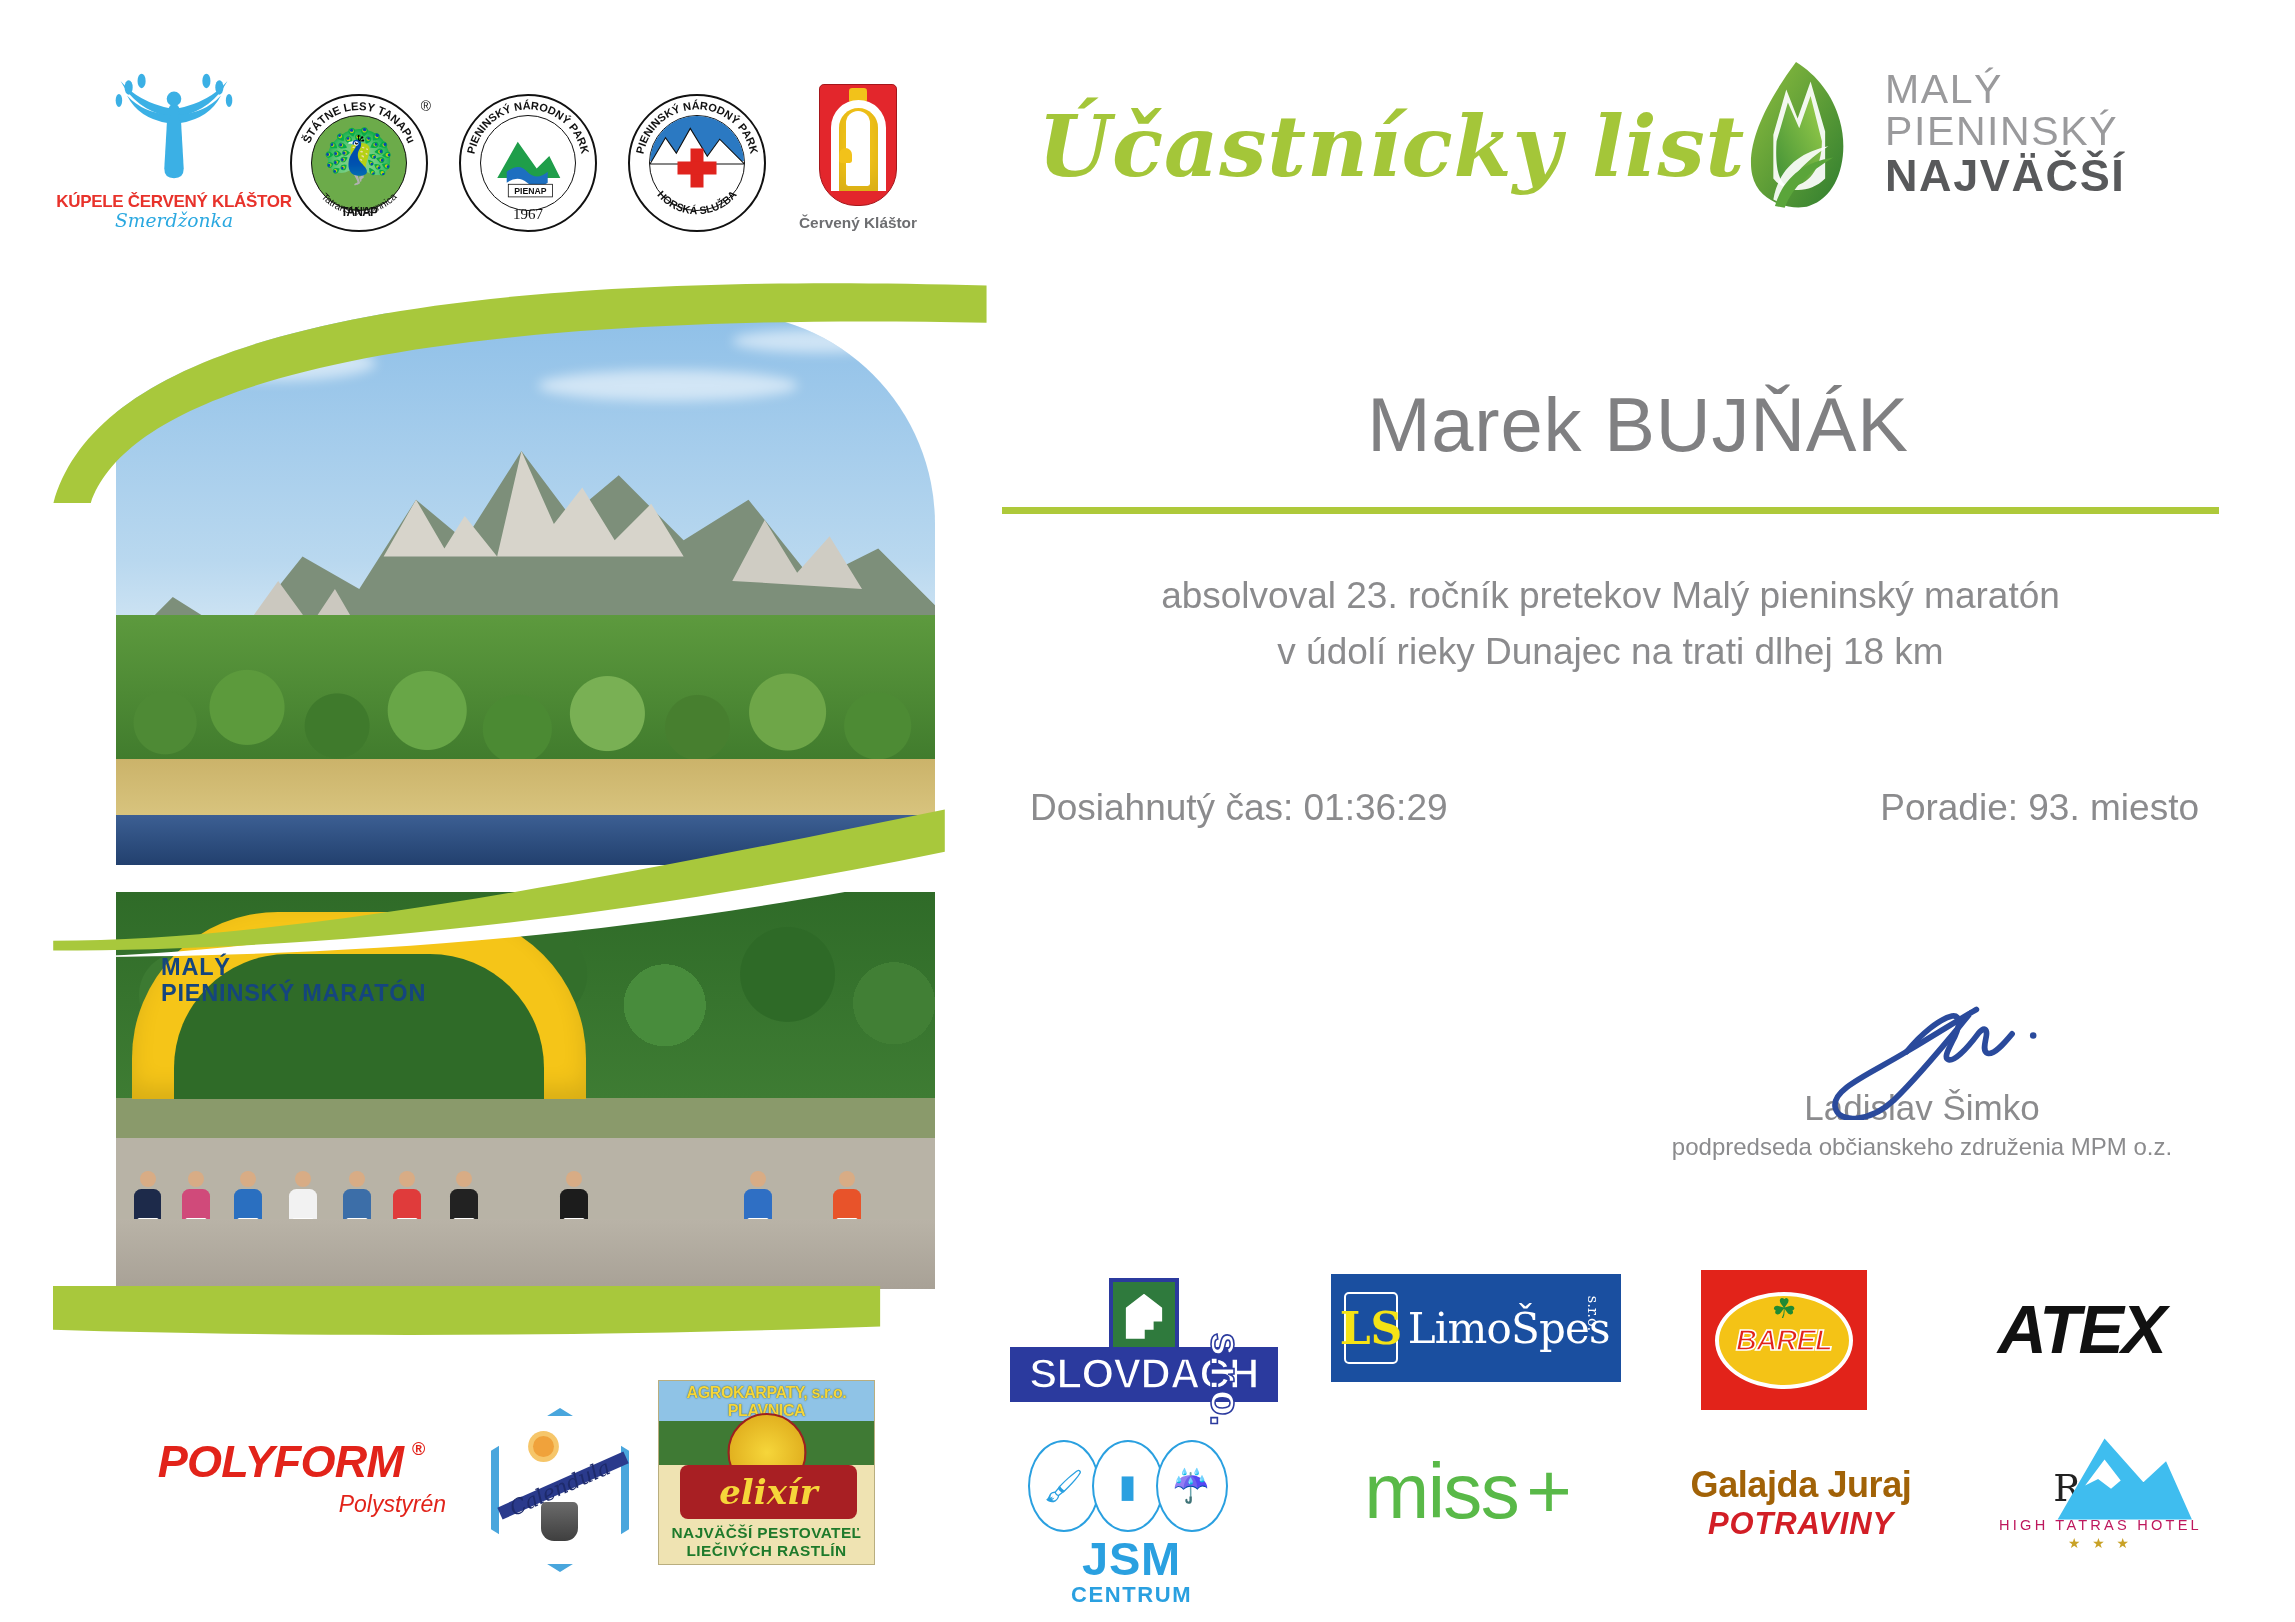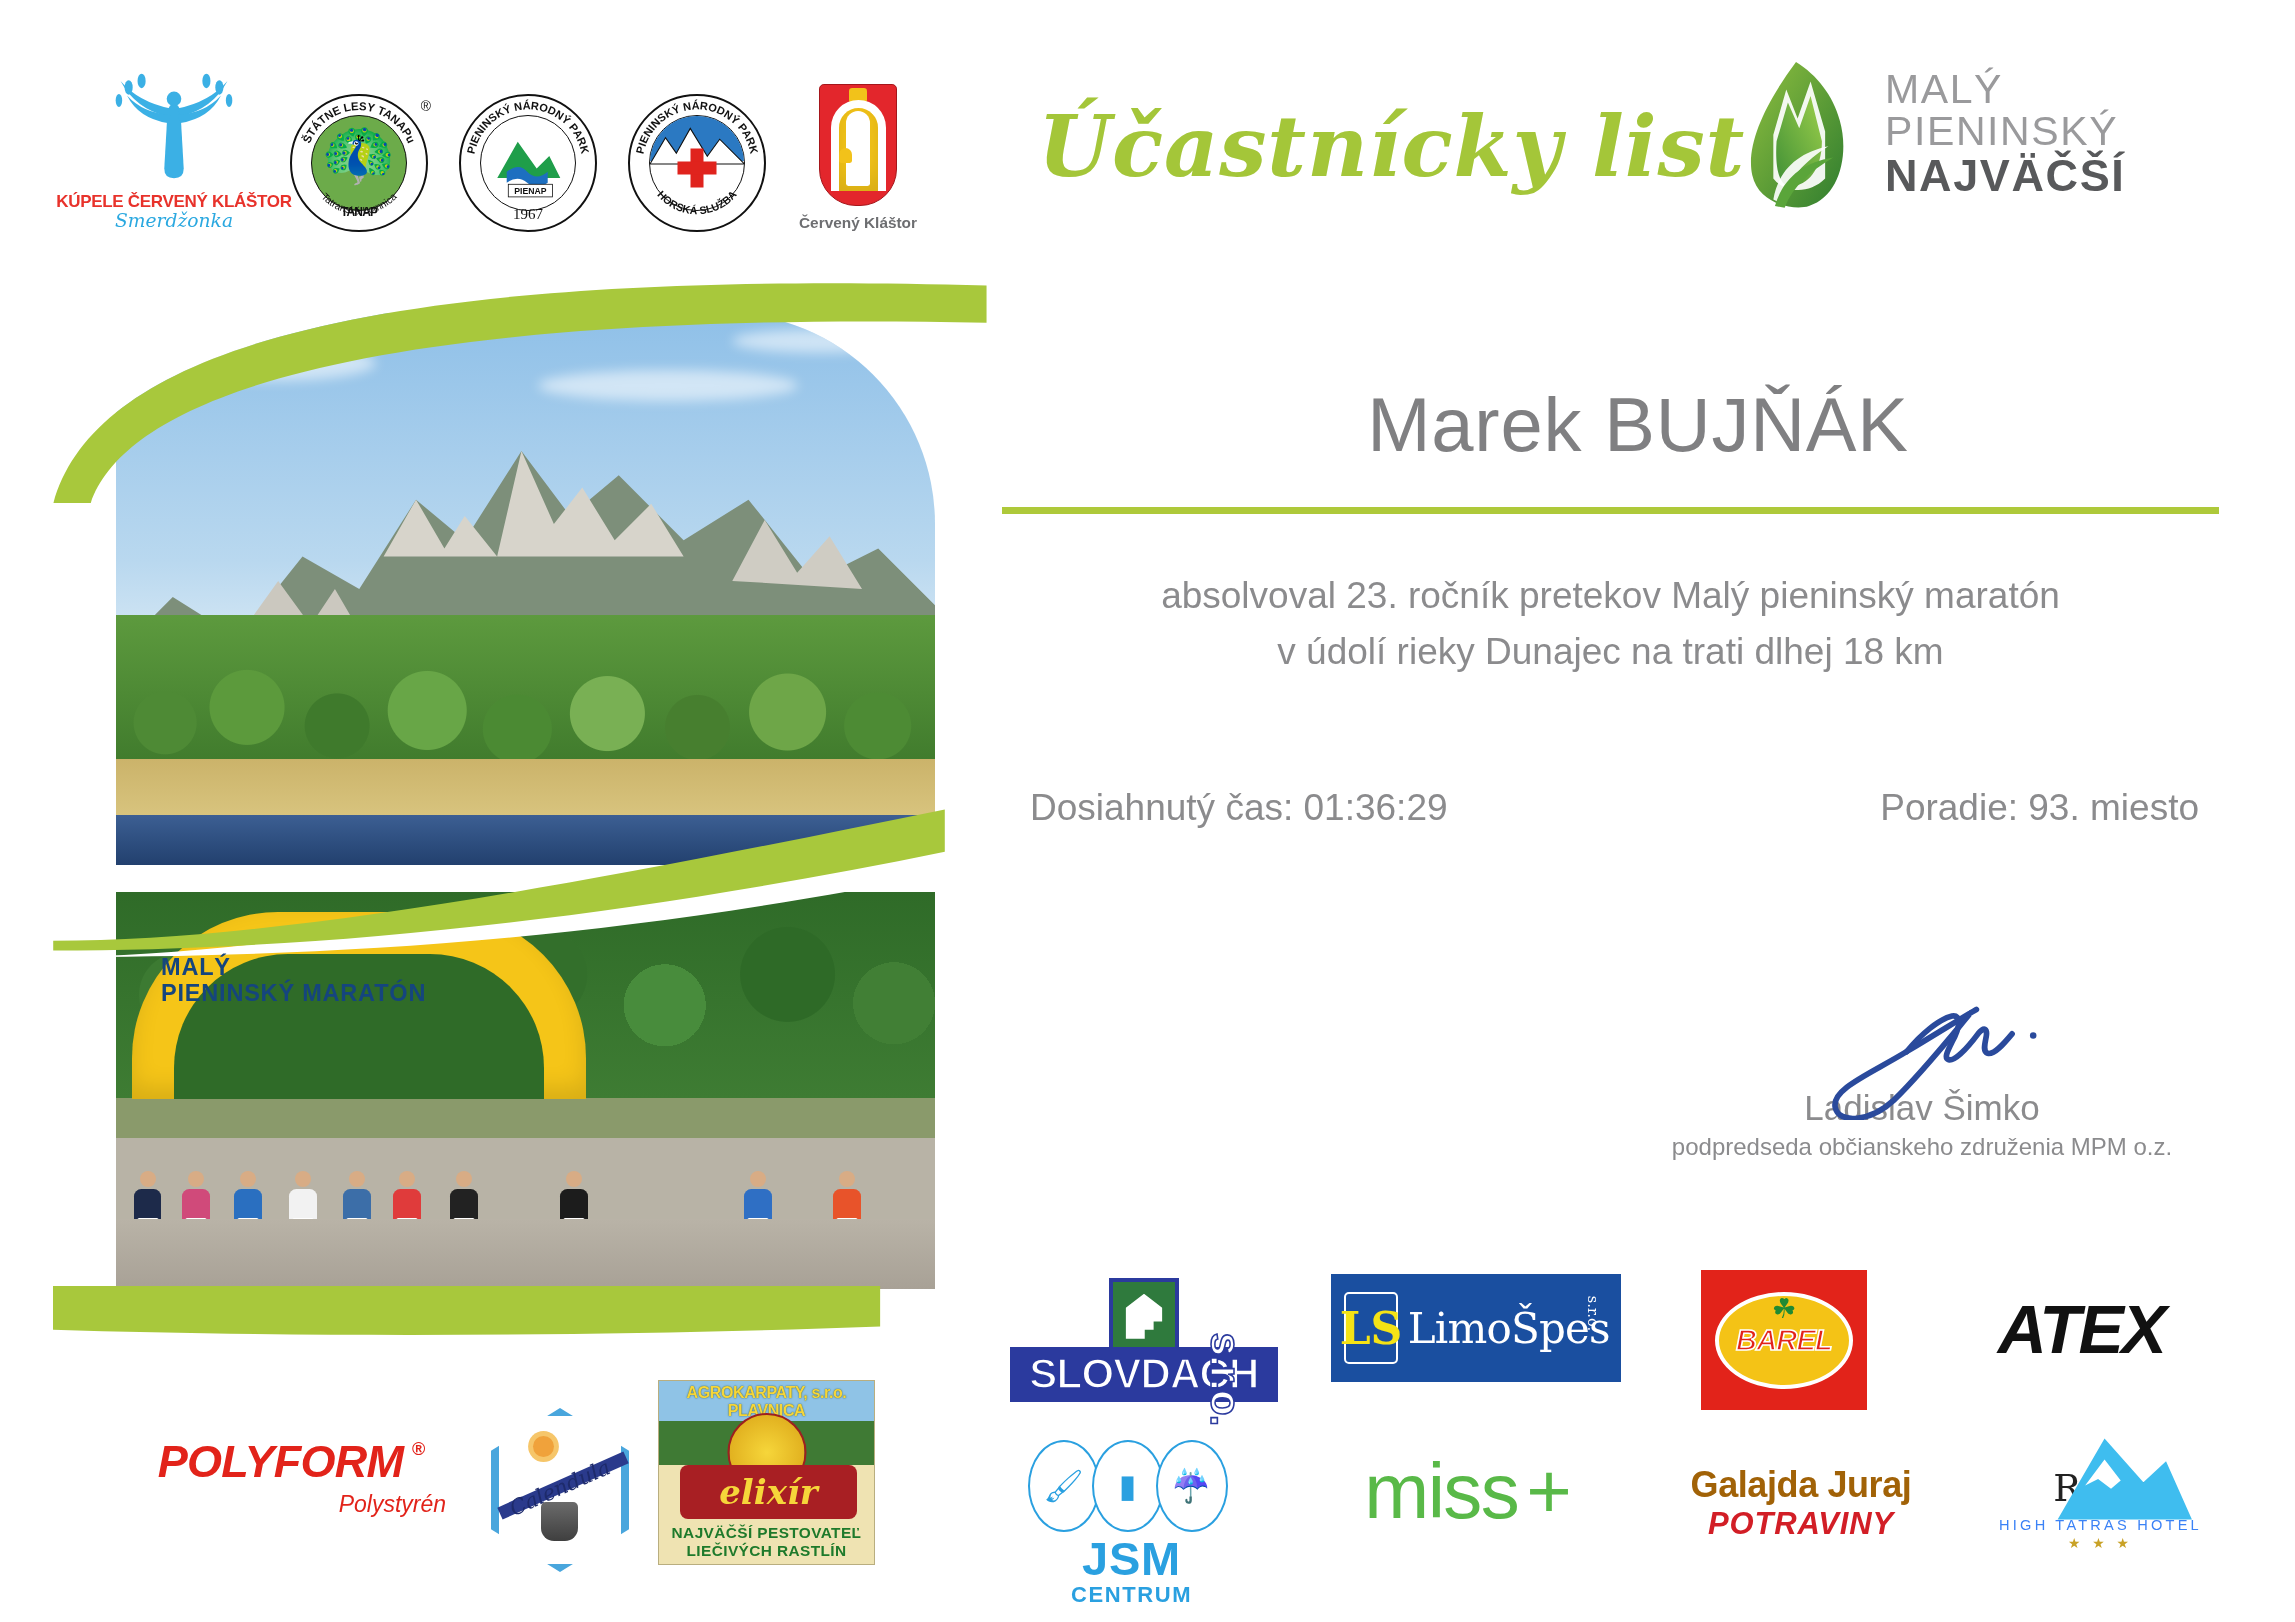--- a/index.html
+++ b/index.html
@@ -215,21 +215,21 @@
   .atex span{font-size:68px;font-weight:bold;font-style:italic;color:#111;letter-spacing:-2.4px;}
 
   .galajda{left:1663px;top:1464px;width:276px;flex-direction:column;}
   .galajda .g1{font-size:36px;font-weight:bold;color:#a16207;letter-spacing:-0.4px;}
   .galajda .g2{font-size:31px;font-weight:bold;font-style:italic;color:#d21e26;letter-spacing:0.8px;}
 
   .rysy{left:1987px;top:1432px;width:227px;flex-direction:column;}
   .rysy .mtn{width:187px;height:89px;position:relative;}
   .rysy .mtn svg{display:block;}
   .rysy .nm2{font-family:"DejaVu Serif",serif;font-size:37px;color:#222;margin-top:-54px;letter-spacing:1.6px;}
-  .rysy .sub{font-size:14.6px;color:#3b82f6;letter-spacing:3.2px;margin-top:6.5px;}
+  .rysy .sub{font-size:14.6px;color:#be185d;letter-spacing:3.2px;margin-top:6.5px;}
   .rysy .stars{font-size:13.8px;color:#c9a227;letter-spacing:4px;margin-top:2.4px;}
 </style>
 </head>
 <body>
 
 <div class="page">
 
   <div class="partner-strip">
 
     <div class="partner kupele">

